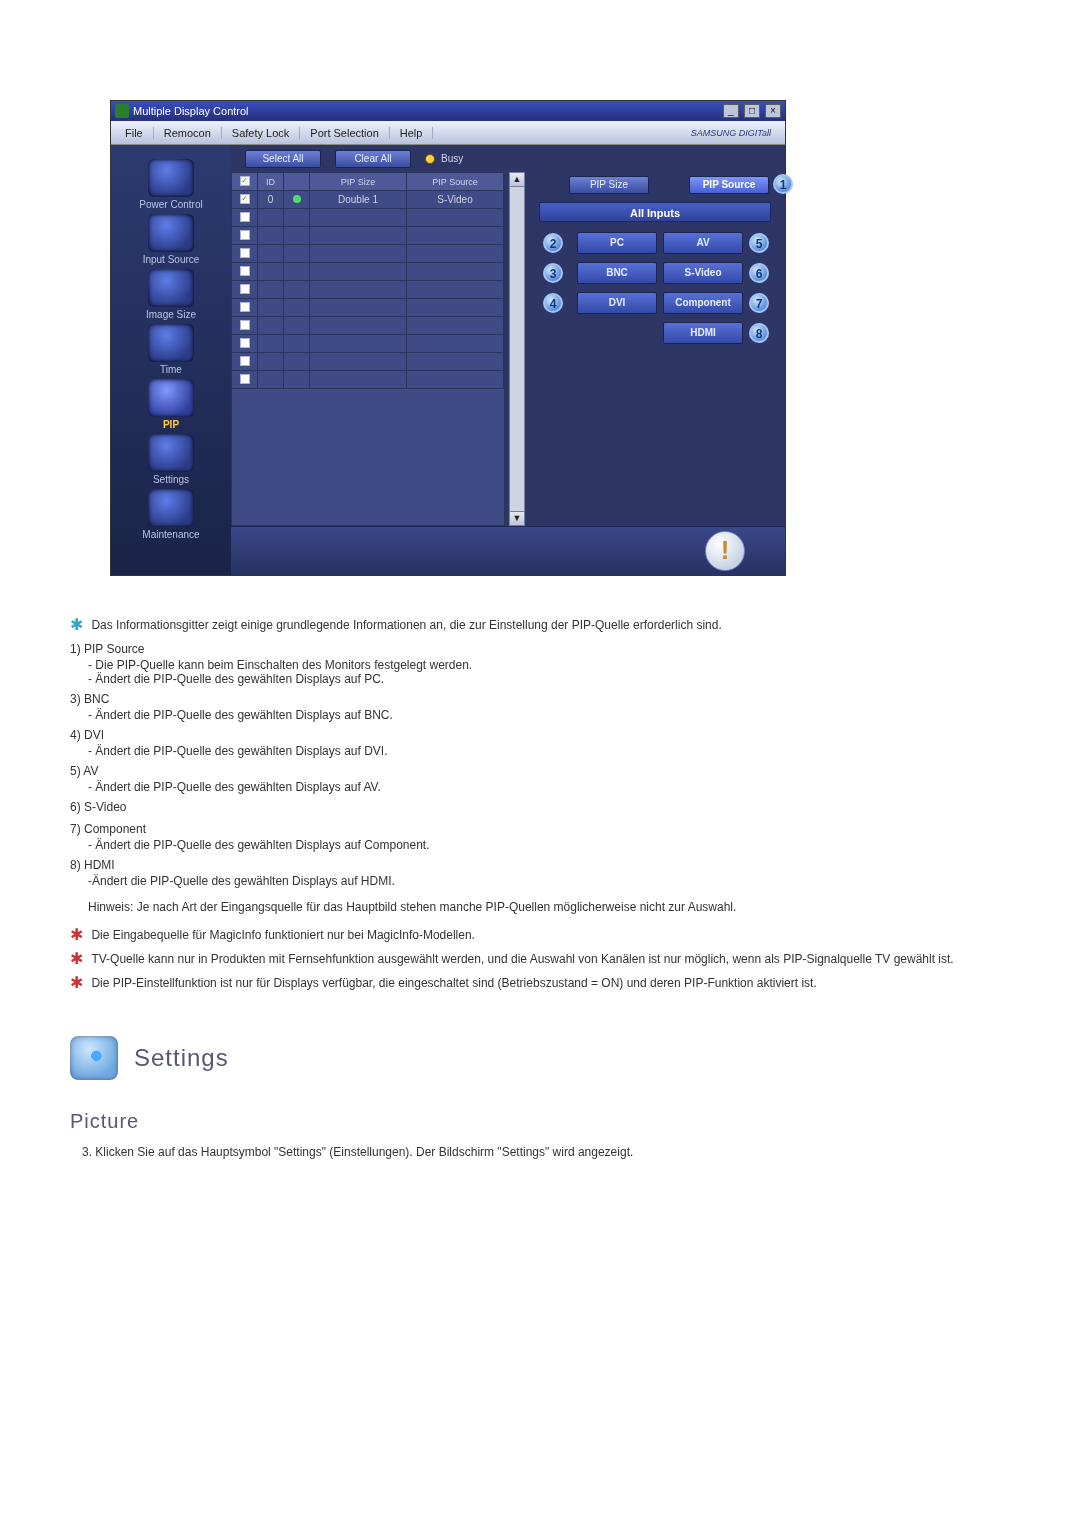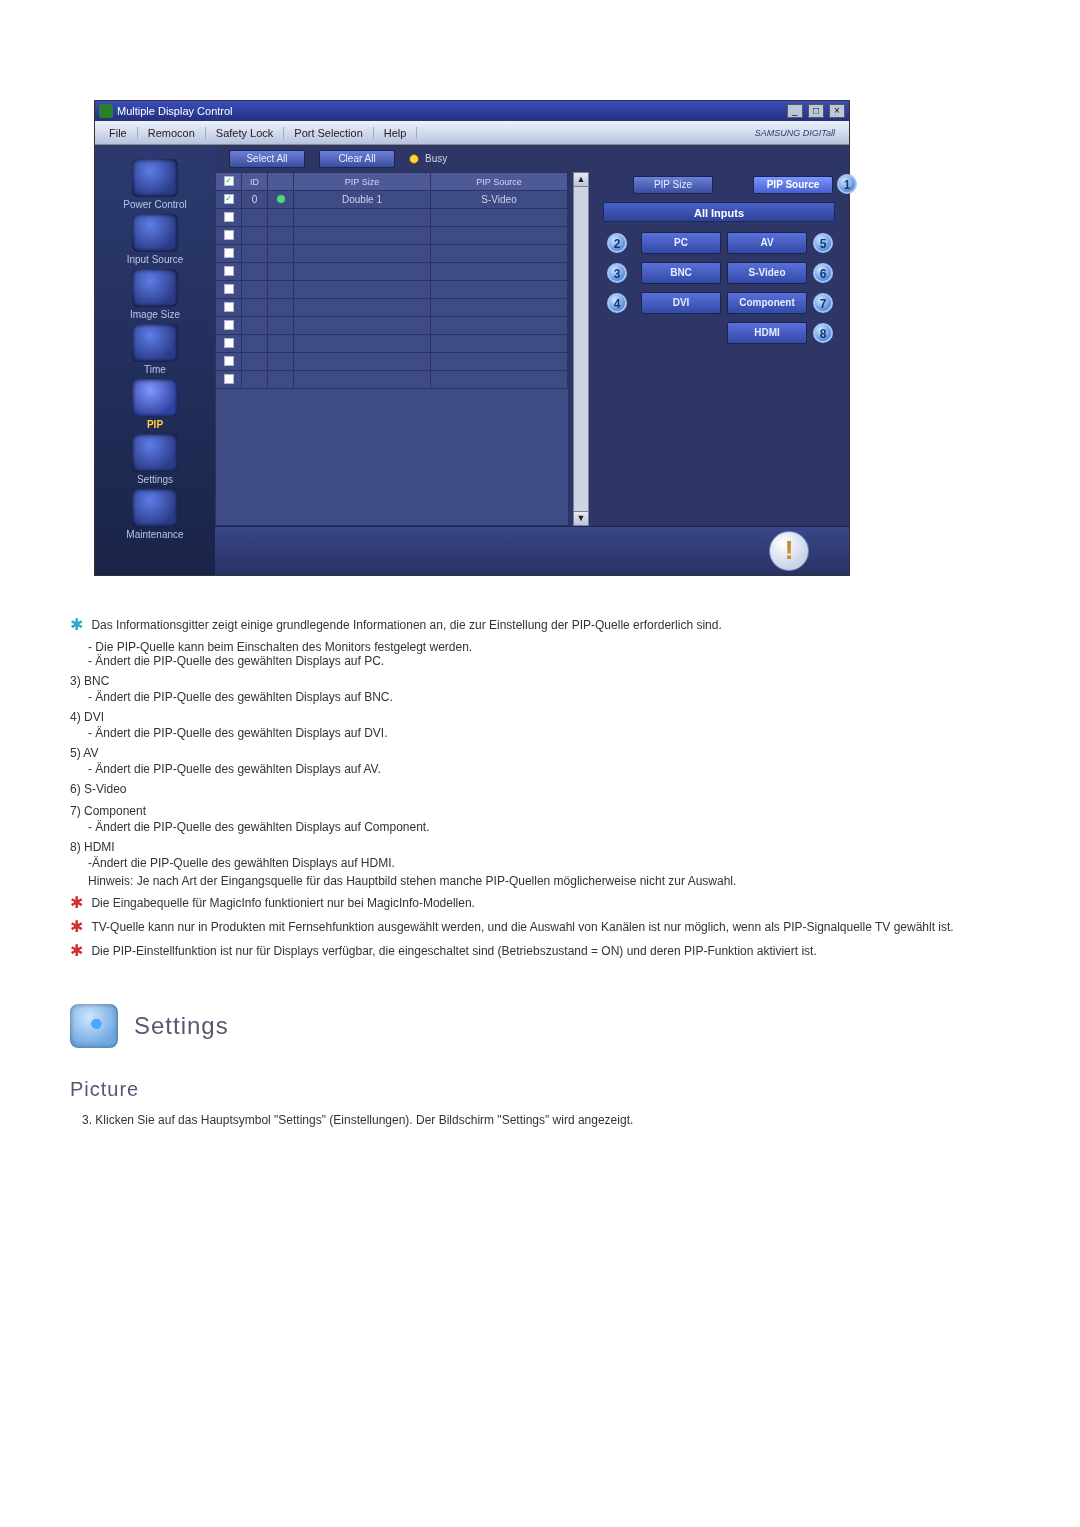--- a/index.html
+++ b/index.html
@@ -10,22 +10,22 @@
     font-size: 12px;
     color: #333;
   }
   .page {
     width: 1080px;
     margin: 0 auto;
     padding: 100px 70px 60px;
   }
   
   .window {
-    margin-left: 24px;
-    width: 756px;
+    margin-left: 40px;
+    width: 676px;
     border: 1px solid #333;
     background: #2e3666;
   }
   .title-bar {
     height: 20px;
     background: linear-gradient(#3a4ec0,#23307a);
     display: flex;
     align-items: center;
     font-size: 11px;
     color: #fff;
@@ -224,21 +224,21 @@
     text-align:center;line-height:36px;
   }
 
   
   .notes { margin-top: 40px; }
   .star-line { display:flex; gap:8px; align-items:flex-start; margin: 6px 0; line-height:1.5; }
   .star { color:#2fa8c8; font-size:16px; line-height:1; margin-top:1px;}
   .star.red { color:#d03030; }
   .num-item { margin:4px 0 0 0; line-height:1.5; }
   .sub { margin-left:18px; }
-  .notes p { margin:4px 0; }
+  .notes p { margin:12px 0; }
 
   .settings-block { margin-top:44px; display:flex; align-items:center; gap:16px; }
   .settings-icon {
     width:48px;height:44px;border-radius:8px;
     background:
       radial-gradient(circle at 55% 45%, #4aa8ff 0 14%, transparent 15%),
       radial-gradient(circle at 40% 30%, #cfe6ff, #6fa8e0 70%);
     box-shadow: inset 0 0 5px rgba(0,0,0,.4);
   }
   .settings-title { font-size:24px; color:#555870; letter-spacing:1px; }
@@ -448,20 +448,21 @@
 </div>
 
 <div class="notes">
 
   <div class="star-line">
         <span class="star">✱</span>
     <span>Das Informationsgitter zeigt einige grundlegende Informationen an, die zur Einstellung der PIP-Quelle erforderlich sind.</span>
       </div>
 
   <div id="numbered-list">
+        <div class="num-item">1) PIP Source</div>
         <div class="sub">- Die PIP-Quelle kann beim Einschalten des Monitors festgelegt werden.</div>
         <div class="sub">- Ändert die PIP-Quelle des gewählten Displays auf PC.</div>
         <div class="num-item">3) BNC</div>
         <div class="sub">- Ändert die PIP-Quelle des gewählten Displays auf BNC.</div>
         <div class="num-item">4) DVI</div>
         <div class="sub">- Ändert die PIP-Quelle des gewählten Displays auf DVI.</div>
         <div class="num-item">5) AV</div>
         <div class="sub">- Ändert die PIP-Quelle des gewählten Displays auf AV.</div>
         <div class="num-item">6) S-Video</div>
         <div class="num-item">7) Component</div>

